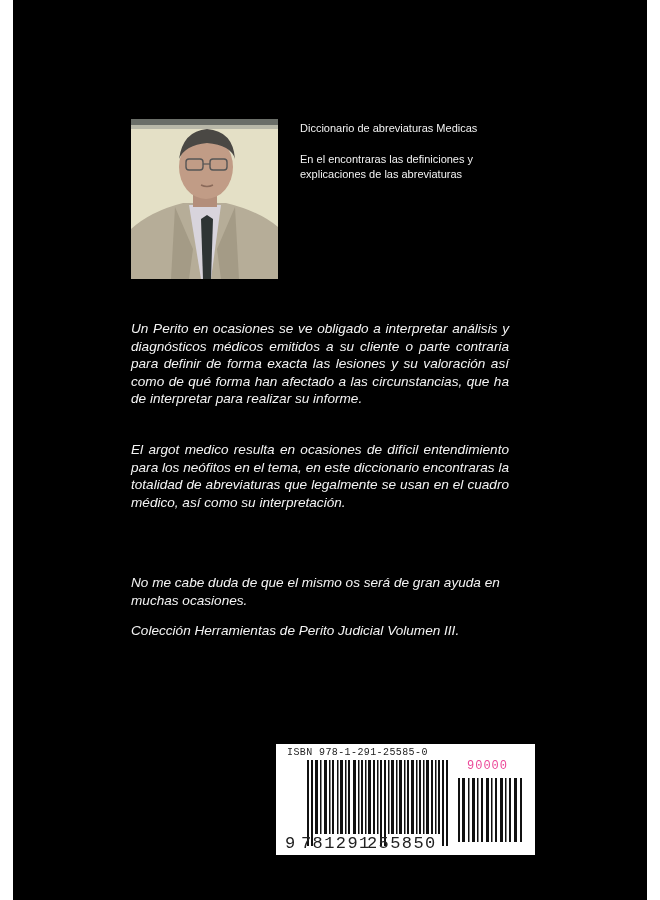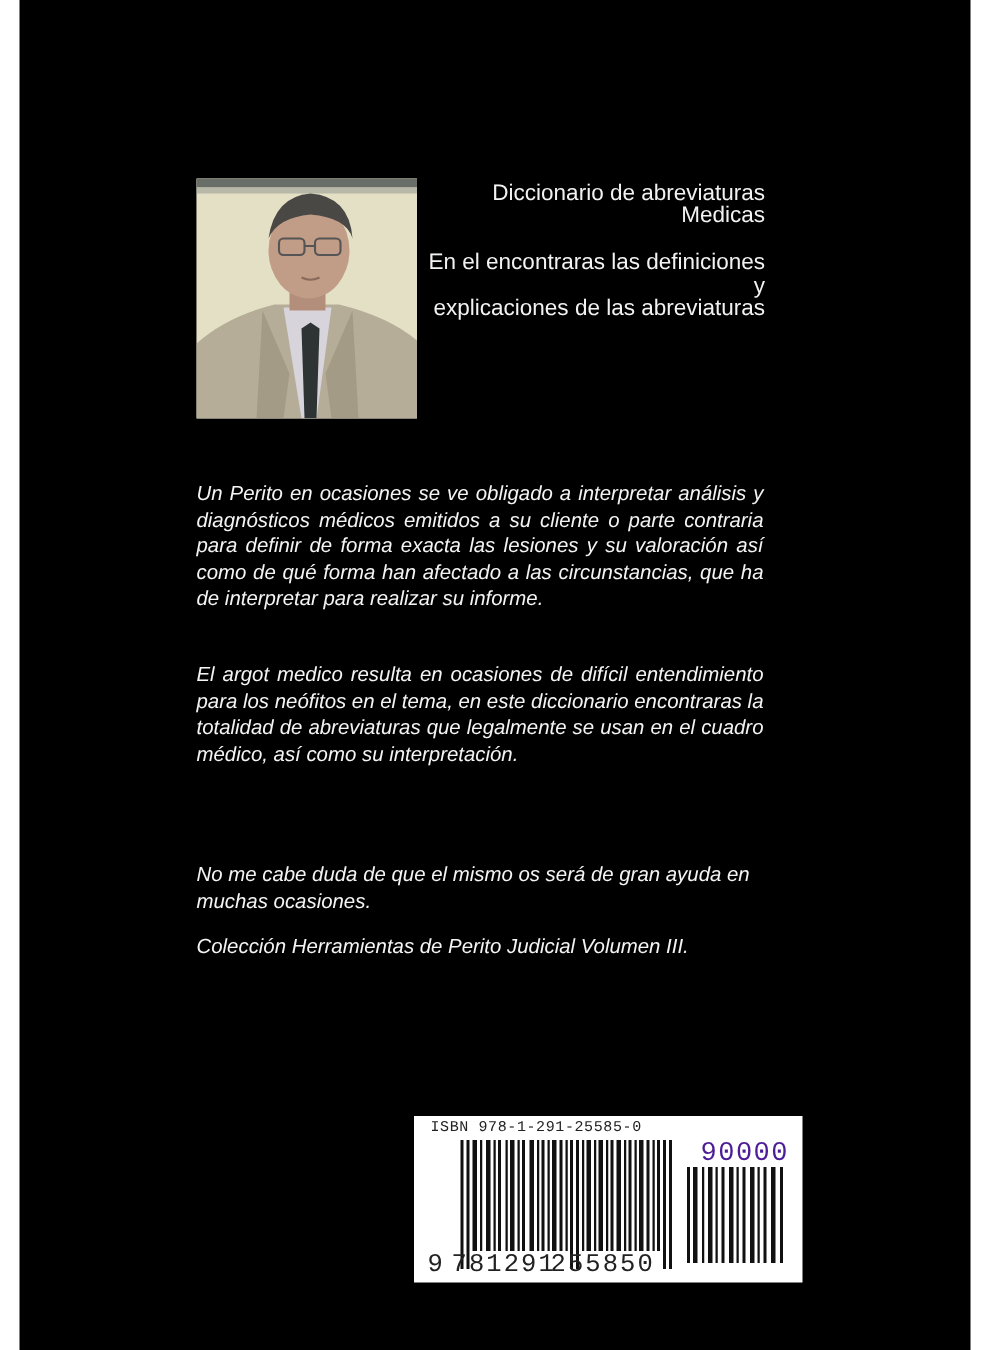--- a/index.html
+++ b/index.html
@@ -1,27 +1,27 @@
 <!DOCTYPE html>
 <html><head>
 <meta charset="utf-8">
 <style>
   html, body { margin:0; padding:0; }
   body { width:660px; height:900px; background:#ffffff; position:relative; overflow:hidden; font-family:"Liberation Sans", sans-serif; }
   .cover { position:absolute; left:13px; top:0; width:634px; height:900px; background:#000; }
   .photo { position:absolute; left:131px; top:119px; width:147px; height:160px; overflow:hidden; background:#e6e2c8; }
   .photo svg { display:block; }
-  .blurb { position:absolute; left:280px; top:121px; width:230px; color:#f2f2f2; font-size:15px; line-height:15.2px; text-align:right; }
+  .blurb { position:absolute; left:300px; top:121px; width:230px; color:#f2f2f2; font-size:11px; line-height:15.2px; text-align:left; }
   .blurb p { margin:0; }
   .blurb .gap { height:16px; }
   .para { position:absolute; left:131px; width:378px; color:#f4f4f4; font-size:13.6px; line-height:17.6px; text-align:justify; margin:0;font-style:italic; }
   .para.last-left { text-align:left; }
   .barcode-box { position:absolute; left:276px; top:744px; width:259px; height:111px; background:#fff; }
   .isbn-text { position:absolute; left:11px; top:3px; font-family:"Liberation Mono", monospace; font-size:10px; color:#222; letter-spacing:0.4px; white-space:nowrap; }
-  .addon-text { position:absolute; left:191px; top:15px; font-family:"Liberation Mono", monospace; font-size:18px; color:#4c1d95; letter-spacing:1px; }
+  .addon-text { position:absolute; left:191px; top:15px; font-family:"Liberation Mono", monospace; font-size:12px; color:#ec4899; letter-spacing:1px; }
   .bars { position:absolute; left:0; top:0; }
   .digits { position:absolute; left:9px; top:90px; font-family:"Liberation Mono", monospace; font-size:17px; color:#222; white-space:nowrap; }
   .digits span { display:inline-block; }
 </style>
 </head>
 <body>
 
 <div class="cover"></div>
 
 <div class="photo">

